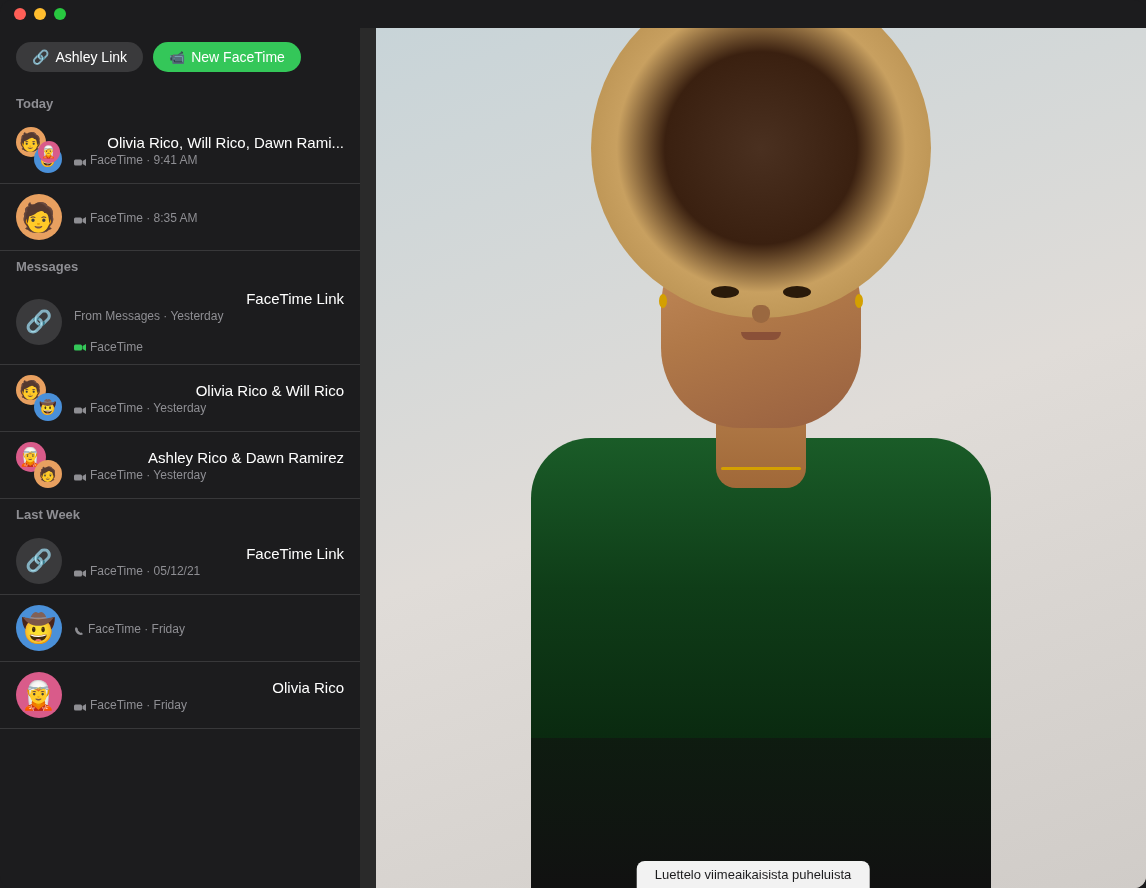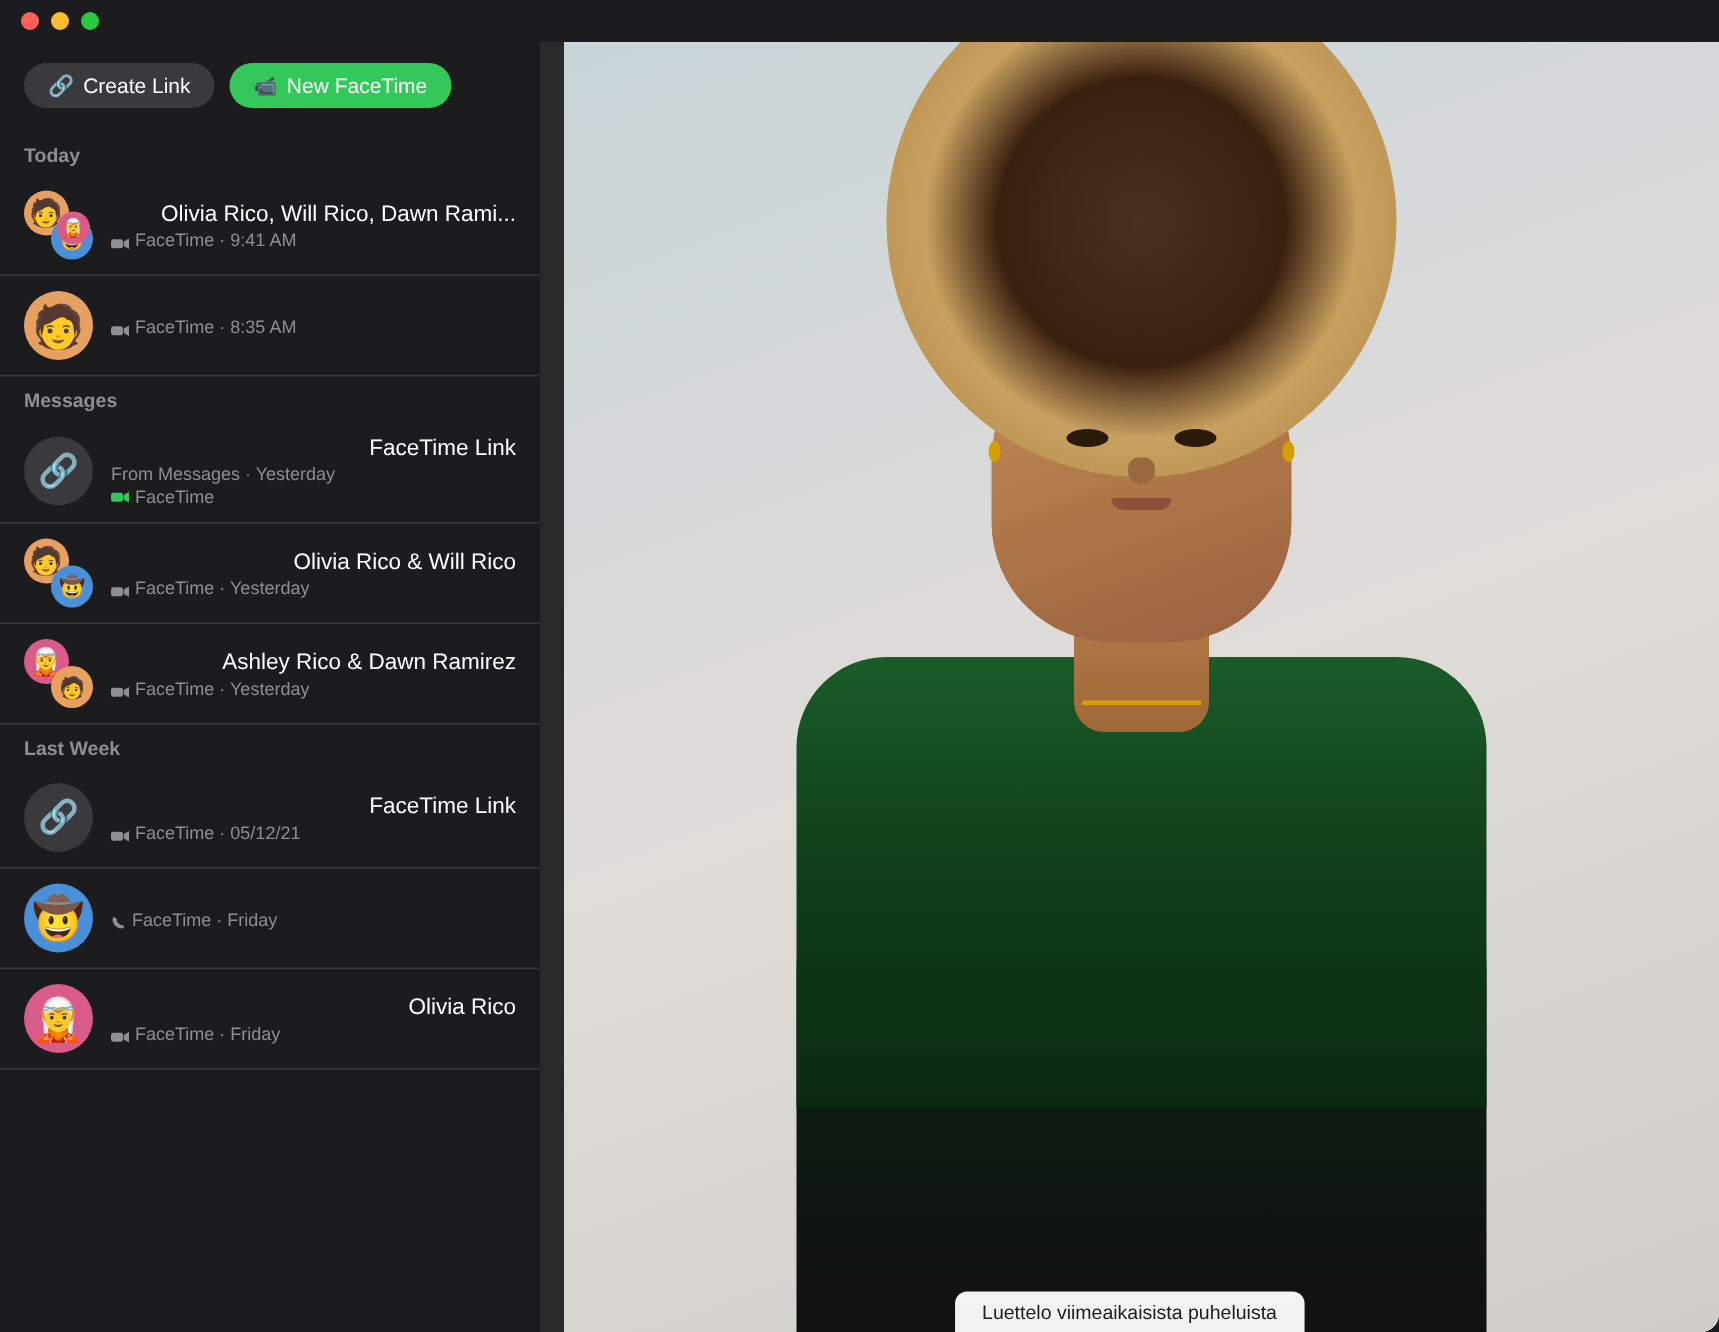--- a/index.html
+++ b/index.html
@@ -178,21 +178,21 @@
       font-size: 12px;
       color: #8e8e93;
       margin-top: 2px;
     }
     .call-meta-line2 {
       display: flex;
       align-items: center;
       gap: 4px;
       font-size: 12px;
       color: #8e8e93;
-      margin-top: 1px;
+      margin-top: 17px;
     }
     .link-icon-wrap {
       width: 46px;
       height: 46px;
       border-radius: 50%;
       background: #3a3a3c;
       display: flex;
       align-items: center;
       justify-content: center;
       flex-shrink: 0;
@@ -238,21 +238,21 @@
   </div>
 </div>
 
 <div class="main-layout">
 
   <div class="sidebar">
 
     <div class="toolbar">
       <button class="btn-create-link">
         <span>🔗</span>
-        <span>Create Link</span>
+        <span>Ashley Link</span>
       </button>
       <button class="btn-new-facetime">
         <span style="font-size:13px;">📹</span>
         <span>New FaceTime</span>
       </button>
     </div>
 
     <div class="section-header">Today</div>
 
     <div class="call-item">

